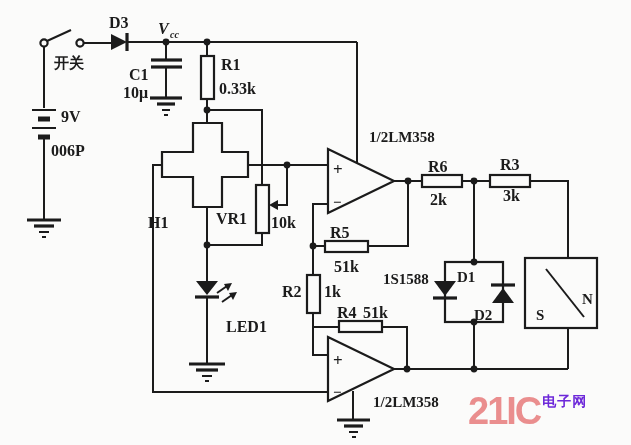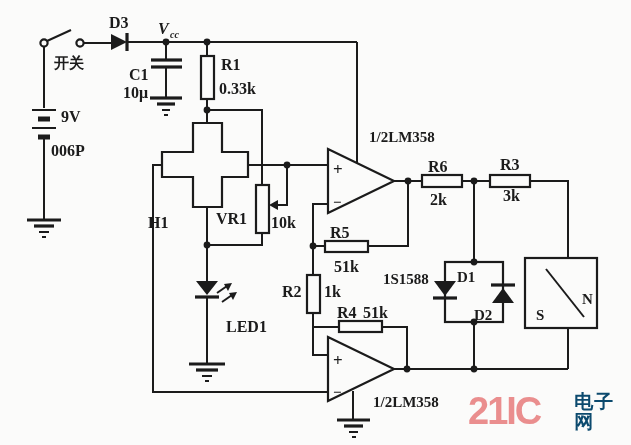--- a/index.html
+++ b/index.html
@@ -28,22 +28,22 @@
     user-select:none;
   }
   .wm-brand{
     font-family:"Liberation Sans","DejaVu Sans",sans-serif;
     font-weight:800;font-size:38px;line-height:40px;
     letter-spacing:-2px;color:#ea8e8e;
   }
   .wm-col{display:flex;flex-direction:column;margin-left:2px;}
   .wm-cn{
     font-family:"DejaVu Sans",sans-serif;
-    font-weight:700;font-size:19px;line-height:20px;
-    color:#0c4a6e;letter-spacing:1px;margin-left:32px;
+    font-weight:700;font-size:14px;line-height:20px;
+    color:#6d28d9;letter-spacing:1px;
   }
   .wm-tld{
     font-family:"Liberation Serif","DejaVu Serif",serif;
     font-style:italic;font-weight:700;font-size:22px;line-height:20px;
     color:#eb9d9d;
   }
 </style>
 </head>
 <body>
 

